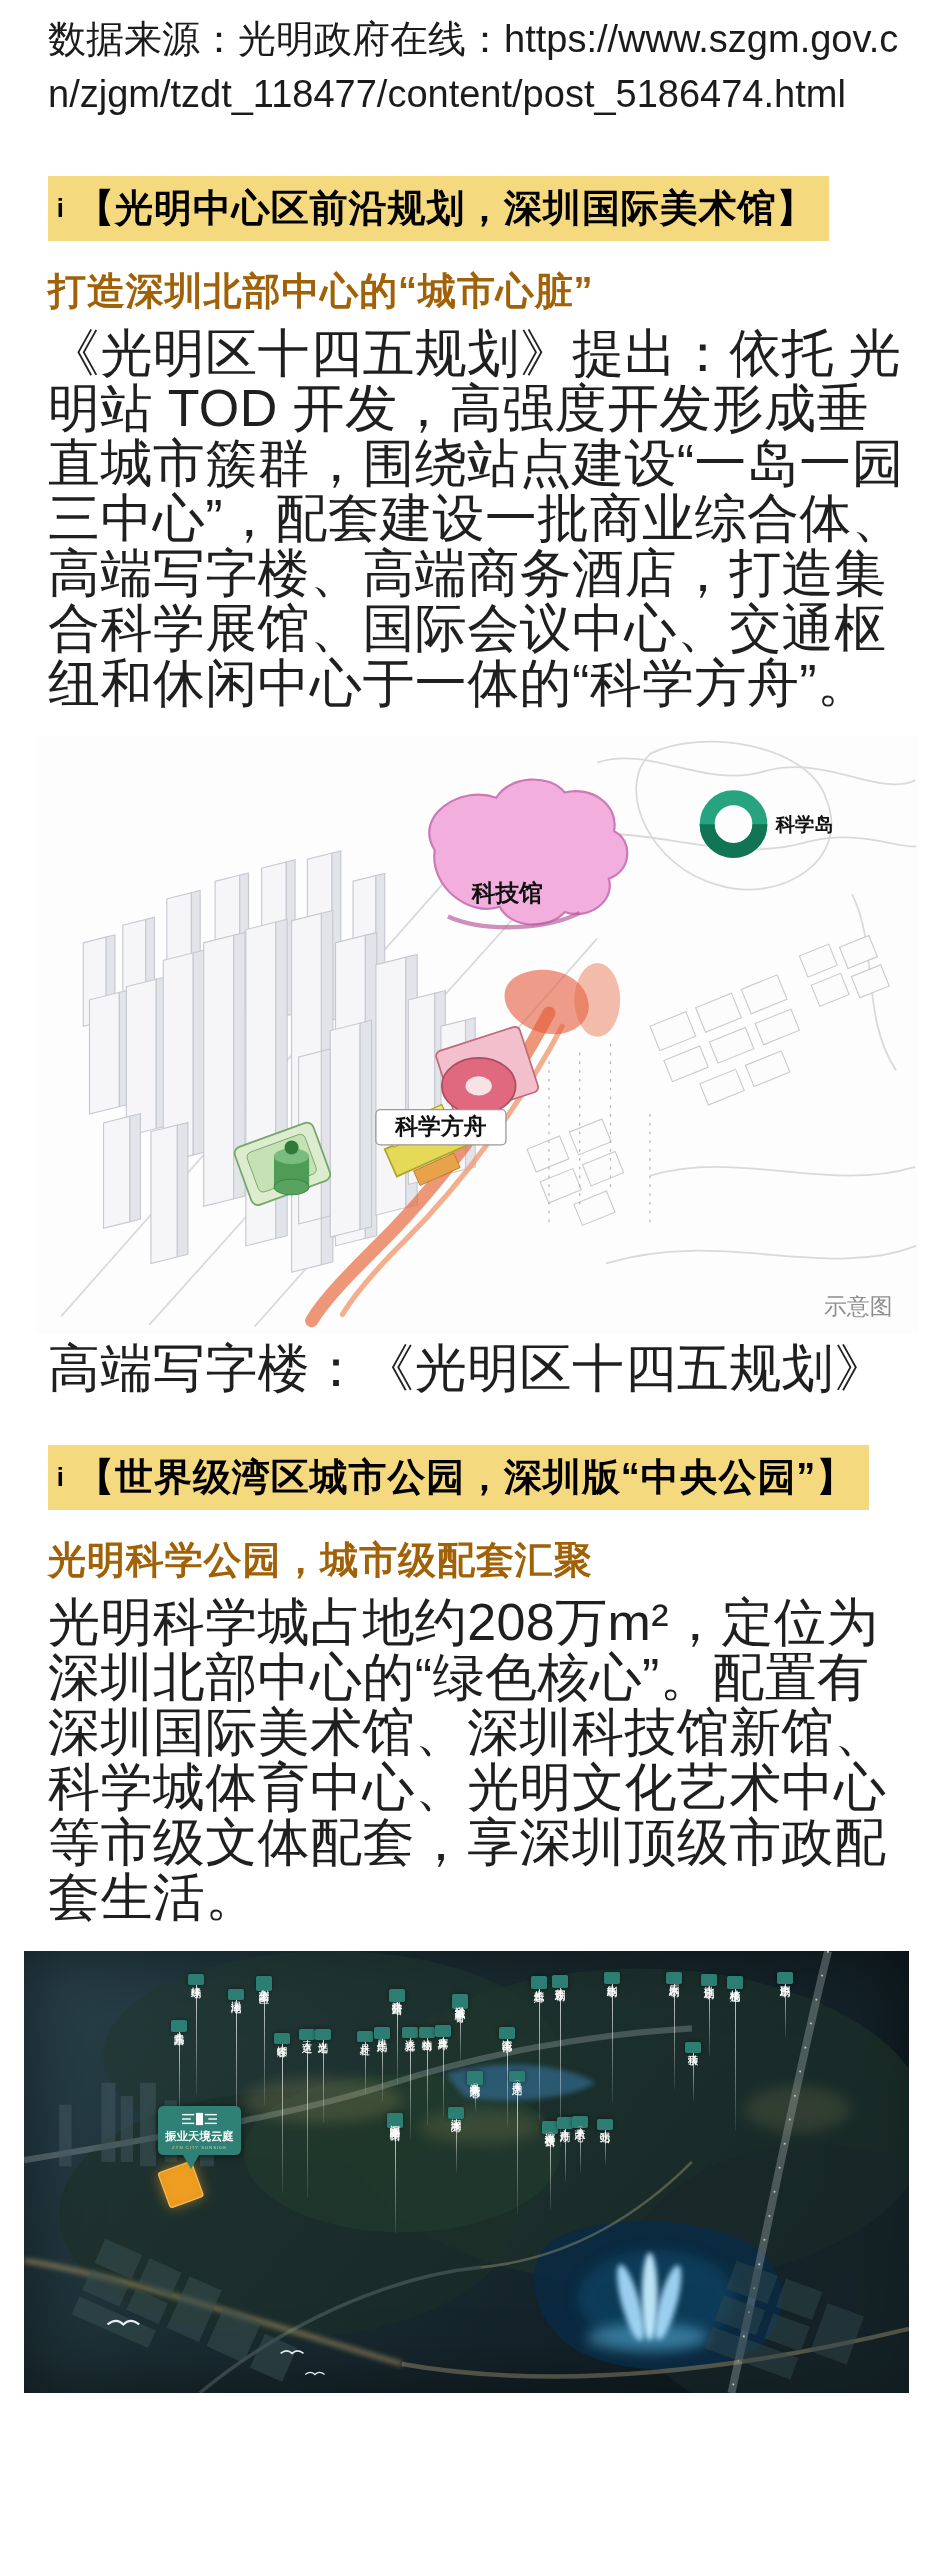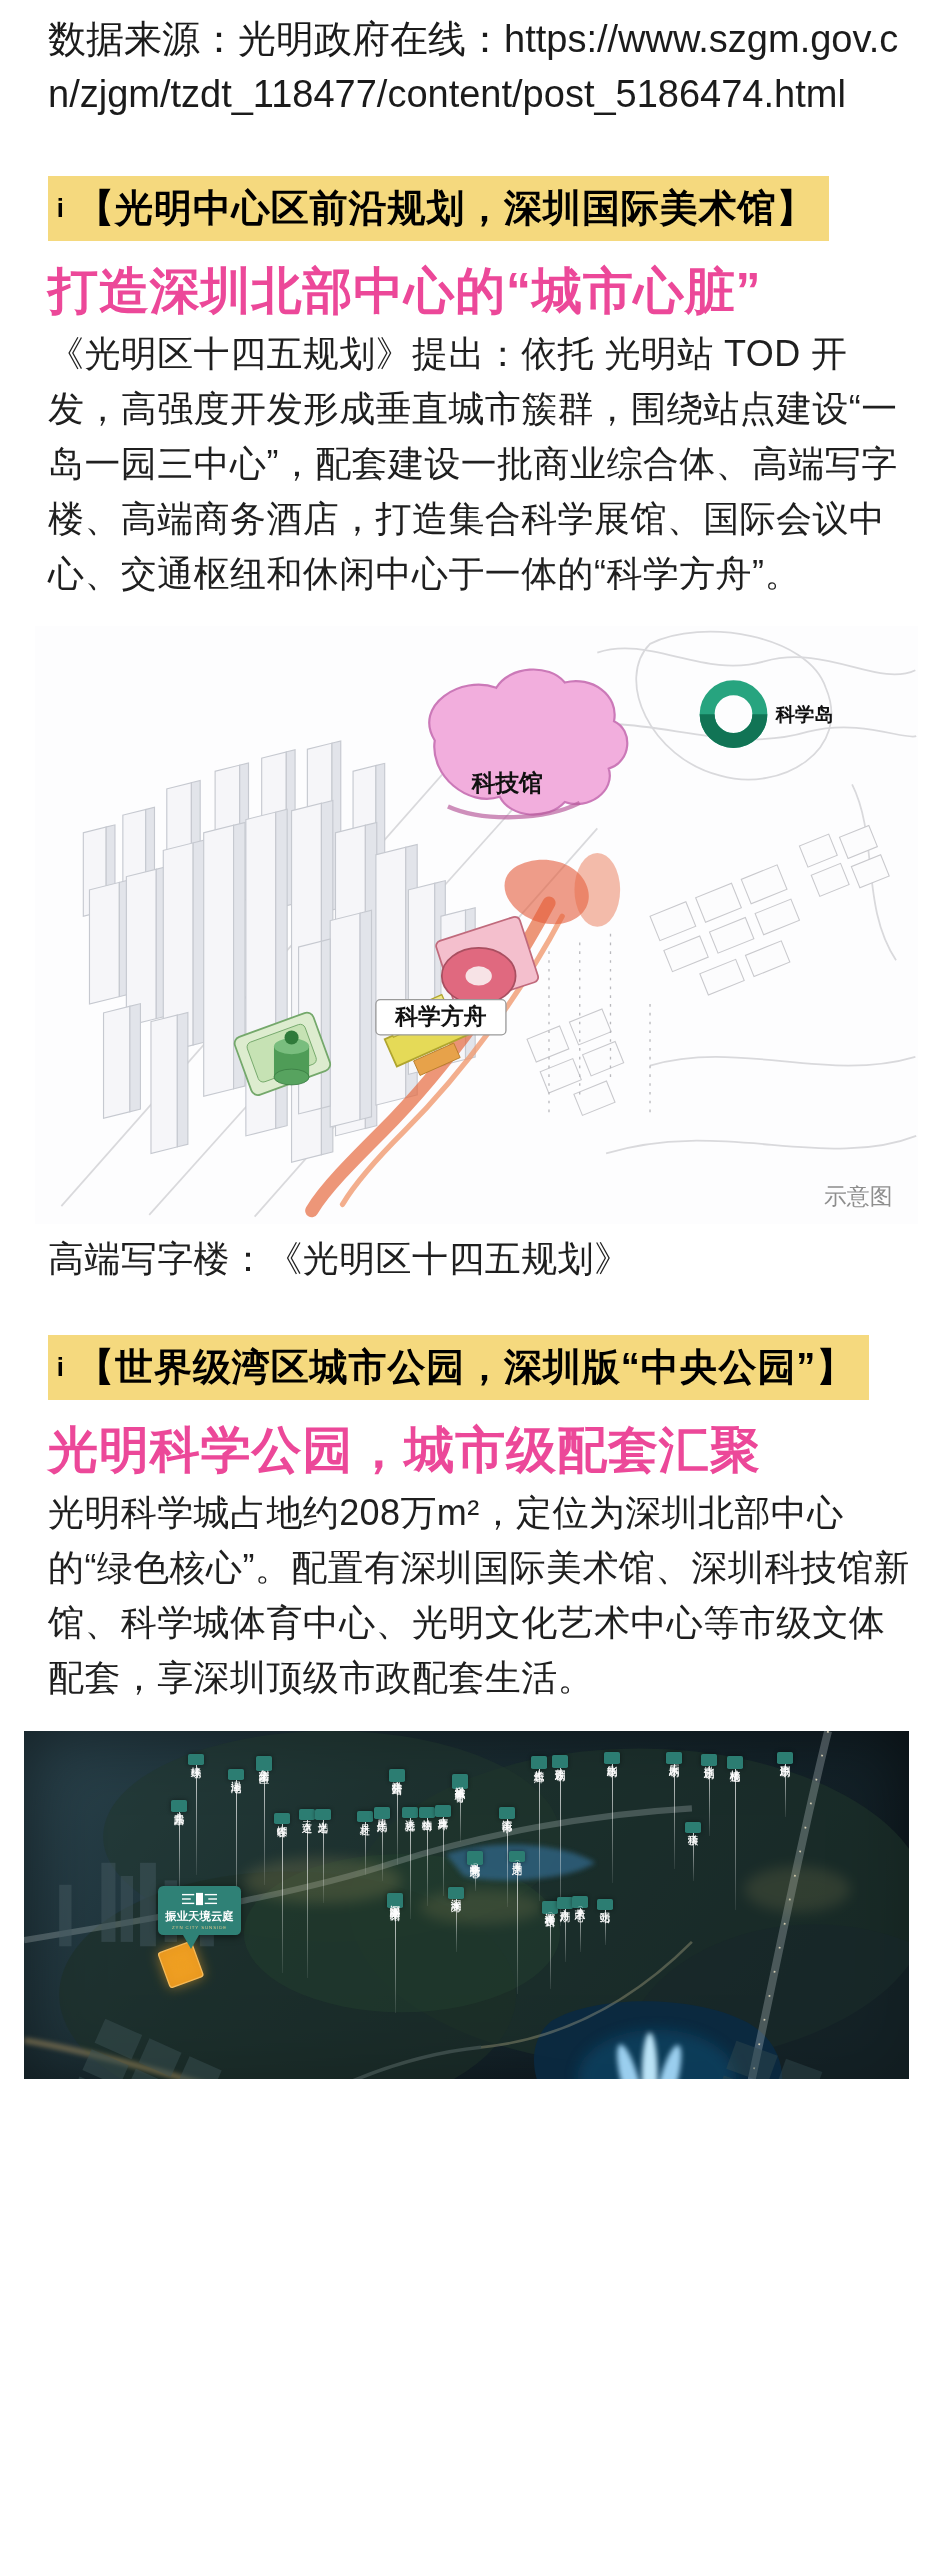--- a/index.html
+++ b/index.html
@@ -8,35 +8,35 @@
     font-family:"Liberation Sans","DejaVu Sans",sans-serif;color:#1c1c1c;
   }
   .content{padding:12.3px 33px 0 48px;}
   
   .src p{margin:0;font-size:38px;line-height:55px;word-break:break-all;color:#1b1b1b;}
   
   .band{display:inline-block;background:#f5d97e;padding:7px 14px 7px 8.8px;margin-top:54px;}
   .band2{margin-top:49px;}
   .band .band-title{font-size:38px;font-weight:700;color:#000;letter-spacing:0.9px;}
   .band .band-badge{font-size:25.5px;font-weight:700;color:#000;margin-right:12.3px;position:relative;top:-4.4px;}
-  h2.subtitle{font-size:50px;font-weight:700;color:#ec4899;margin:23px 0 7px 0;line-height:55px;letter-spacing:0.9px;}
-  p.body{font-size:36px;line-height:55px;margin:7px 0 0 0;color:#1f1f1f;letter-spacing:0.4px;}
+  h2.subtitle{font-size:38px;font-weight:700;color:#a16207;margin:23px 0 7px 0;line-height:55px;letter-spacing:0.9px;}
+  p.body{font-size:52px;line-height:55px;margin:7px 0 0 0;color:#1f1f1f;letter-spacing:0.4px;}
   
   figure{margin:0;padding:0;}
   .fig1{width:883px;height:598px;margin:24.6px 0 0 -13px;position:relative;}
   .fig1 svg{display:block;}
   .tw rect{fill:#f6f6f9;stroke:#c6c9d0;stroke-width:1.3;}
   .tw rect.sd{fill:#e2e4ea;}
   .sketch{stroke:#d9d9dc;fill:none;stroke-width:2;}
   .blockgrid rect{fill:#fcfcfd;stroke:#c9c9cd;stroke-width:1.2;}
   
   .after1{margin-top:37px;}
   
   .fig2{
-    position:relative;width:885px;height:348px;margin:26px 0 0 -24px;
+    position:relative;width:885px;height:442px;margin:26px 0 0 -24px;
     background:linear-gradient(128deg,#2a434d 0%,#1b2e34 35%,#14232a 65%,#0e191f 100%);
     overflow:hidden;box-shadow:inset 0 0 70px rgba(0,0,0,.55);
   }
   .fig2 svg.scene{position:absolute;left:0;top:0;z-index:1;}
   .pins{position:absolute;left:0;top:0;width:100%;height:100%;z-index:3;}
   .pin{position:absolute;display:flex;flex-direction:column;align-items:center;}
   .pin-tag{
     writing-mode:vertical-rl;text-orientation:upright;
     background:#2c7d72;color:#fdfdfd;font-size:10.5px;line-height:1.05;
     padding:4.4px 2.6px;border-radius:1.8px;letter-spacing:0.9px;

